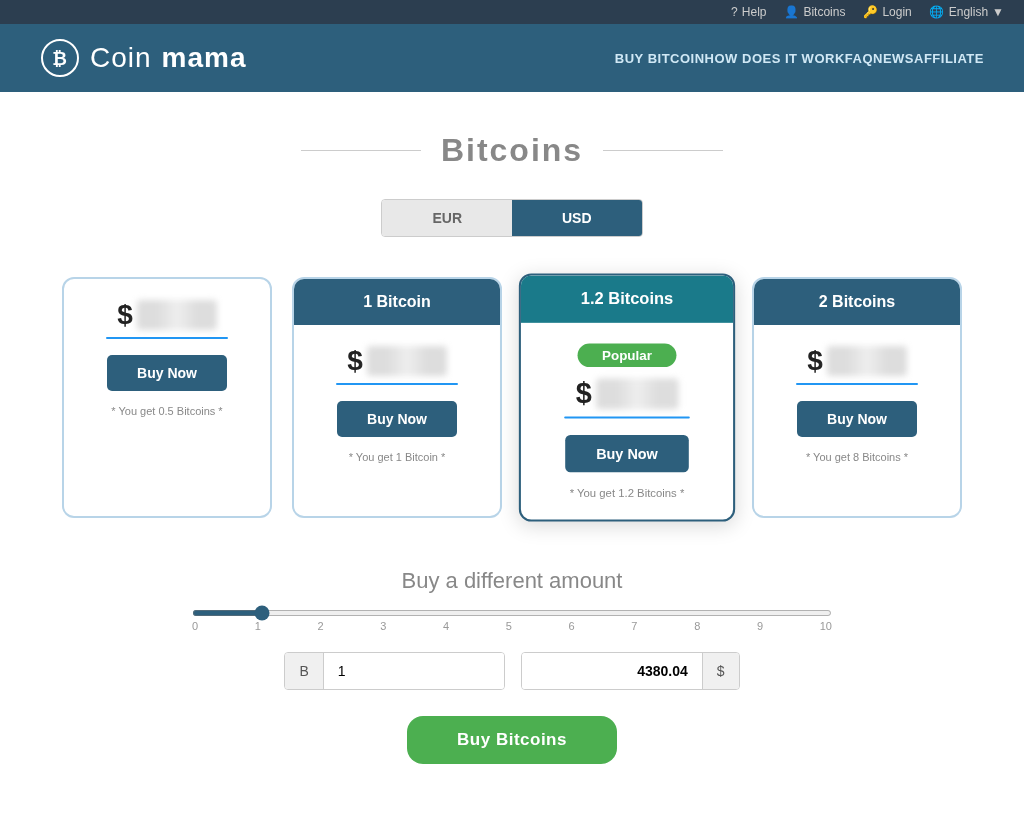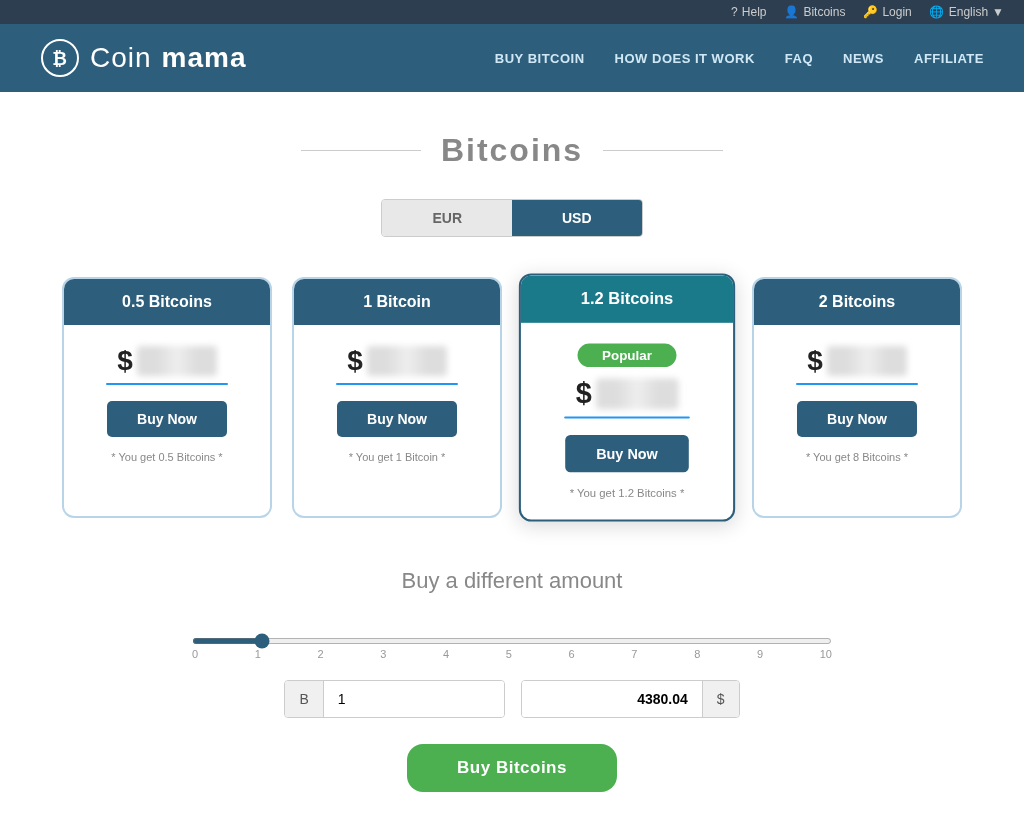--- a/index.html
+++ b/index.html
@@ -42,21 +42,20 @@
       font-weight: 300;
       letter-spacing: 1px;
     }
     .logo-icon {
       width: 40px;
       height: 40px;
     }
     .logo span { font-weight: 700; }
     .nav {
       display: flex;
-      gap: 30px;
     }
     .nav a {
       color: #d0e8f5;
       text-decoration: none;
       font-size: 13px;
       font-weight: 600;
       letter-spacing: 0.5px;
       cursor: pointer;
     }
 
@@ -212,21 +211,21 @@
 
     
     .different-amount {
       text-align: center;
       margin-bottom: 30px;
     }
     .different-amount-title {
       font-size: 22px;
       font-weight: 300;
       color: #888;
-      margin-bottom: 36px;
+      margin-bottom: 8px;
     }
 
     
     .slider-container {
       max-width: 680px;
       margin: 0 auto 20px auto;
       padding: 0 20px;
     }
     .slider-labels {
       display: flex;
@@ -349,23 +348,20 @@
   <div class="currency-toggle">
     <div class="toggle-group">
       <button class="toggle-btn inactive">EUR</button>
       <button class="toggle-btn active">USD</button>
     </div>
   </div>
 
   <div class="cards-section">
 
     <div class="card">
-      <div class="card-header">
-        <span>0.5 Bitcoins</span>
-      </div>
       <div class="card-body">
         <div class="price-display">
           <span class="price-dollar">$</span>
           <span class="price-blur"></span>
         </div>
         <div class="price-underline"></div>
         <button class="buy-now-btn">Buy Now</button>
         <div class="you-get">* You get 0.5 Bitcoins *</div>
       </div>
     </div>

